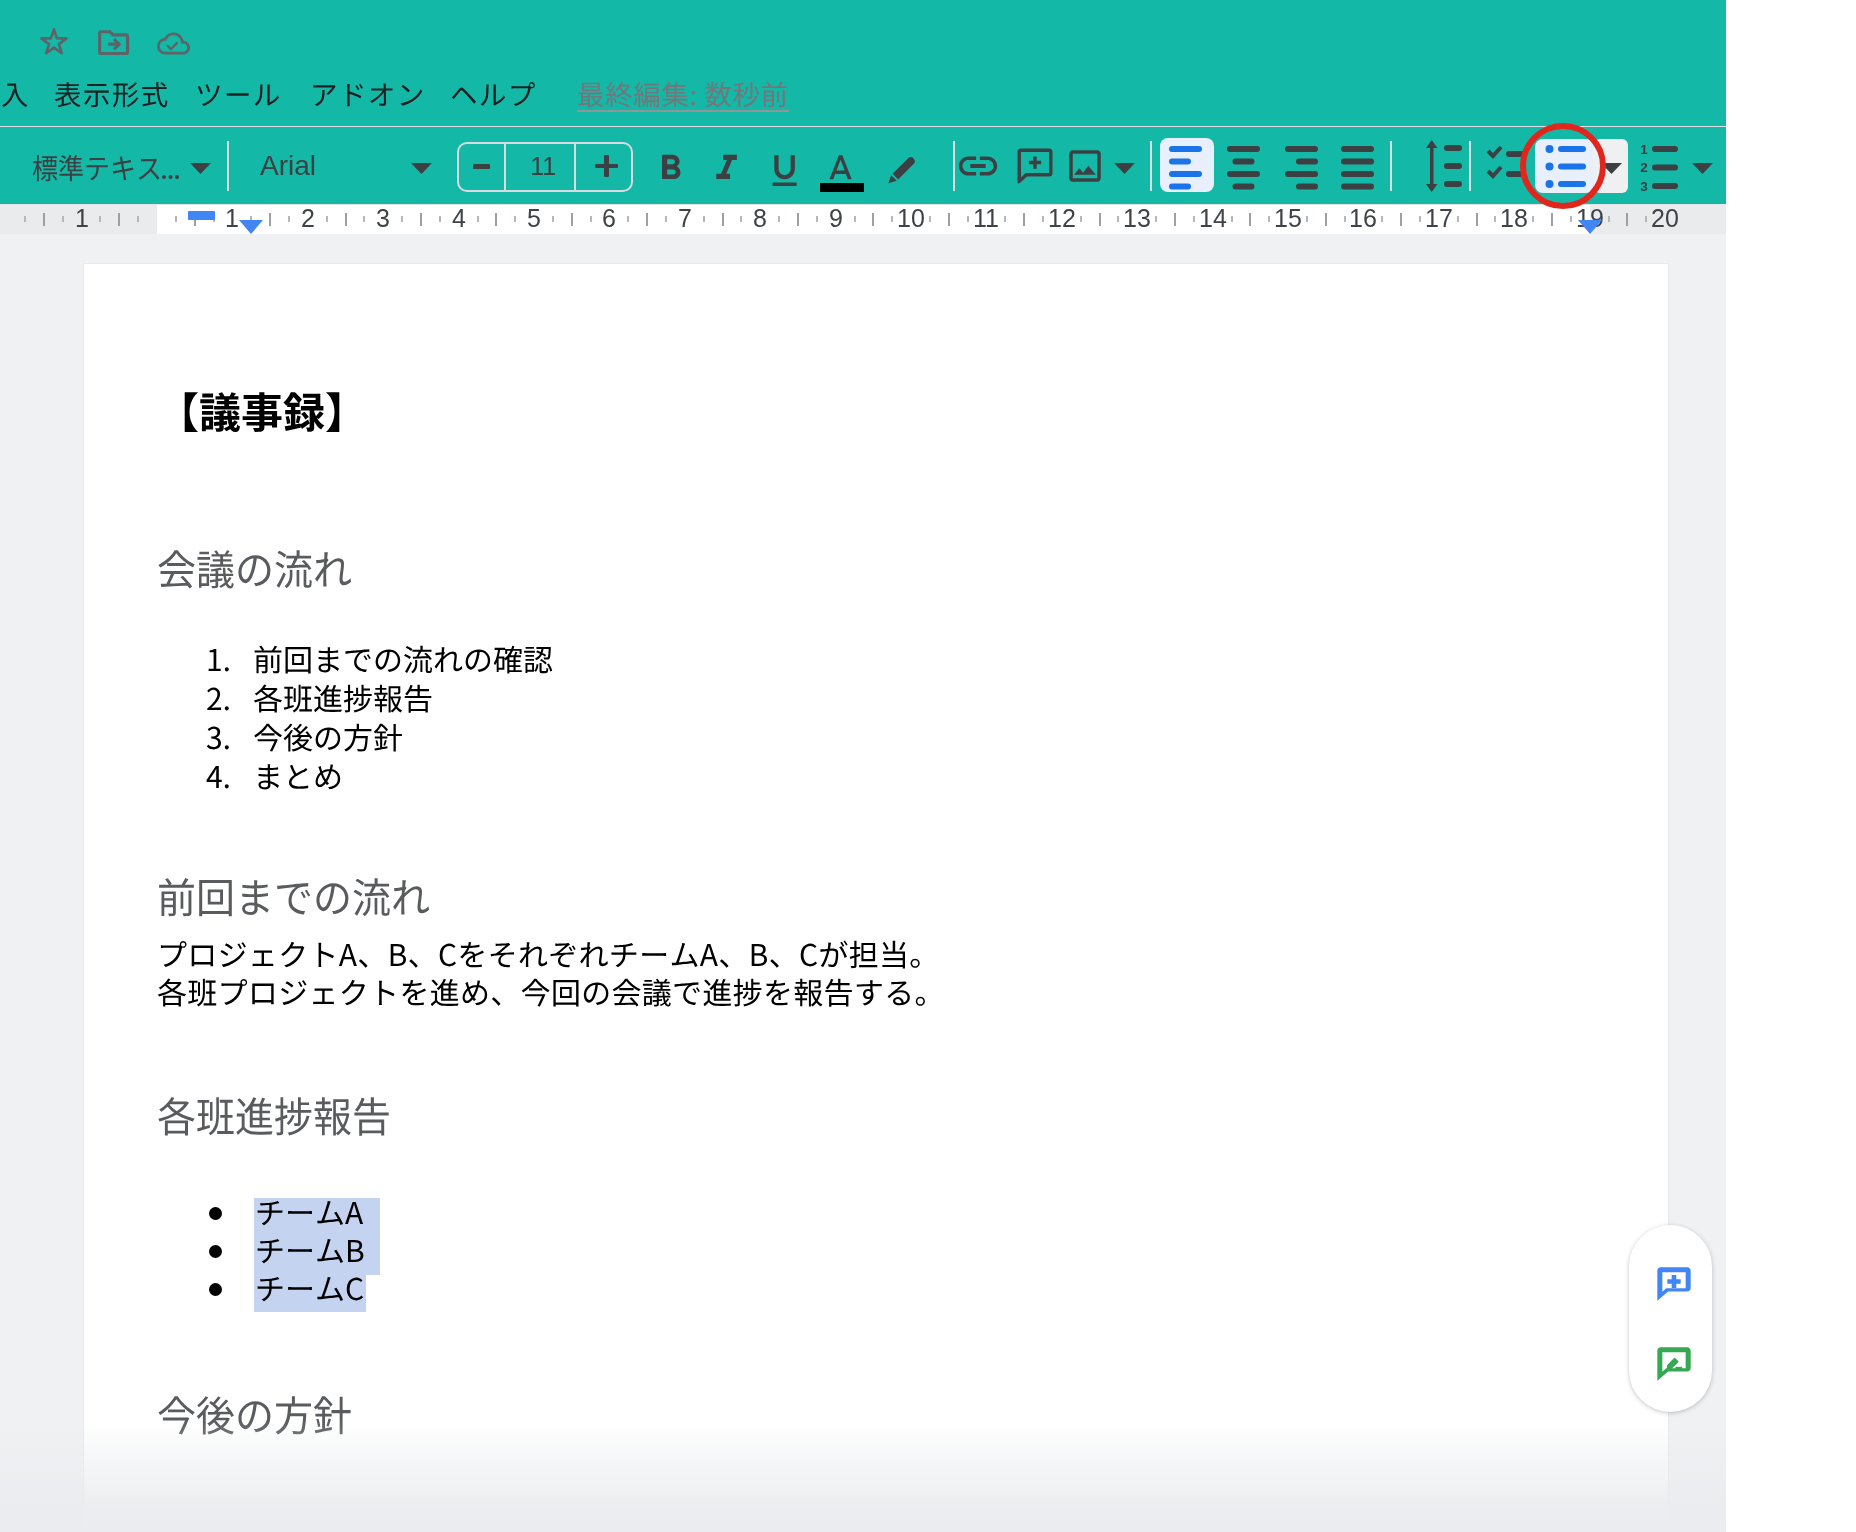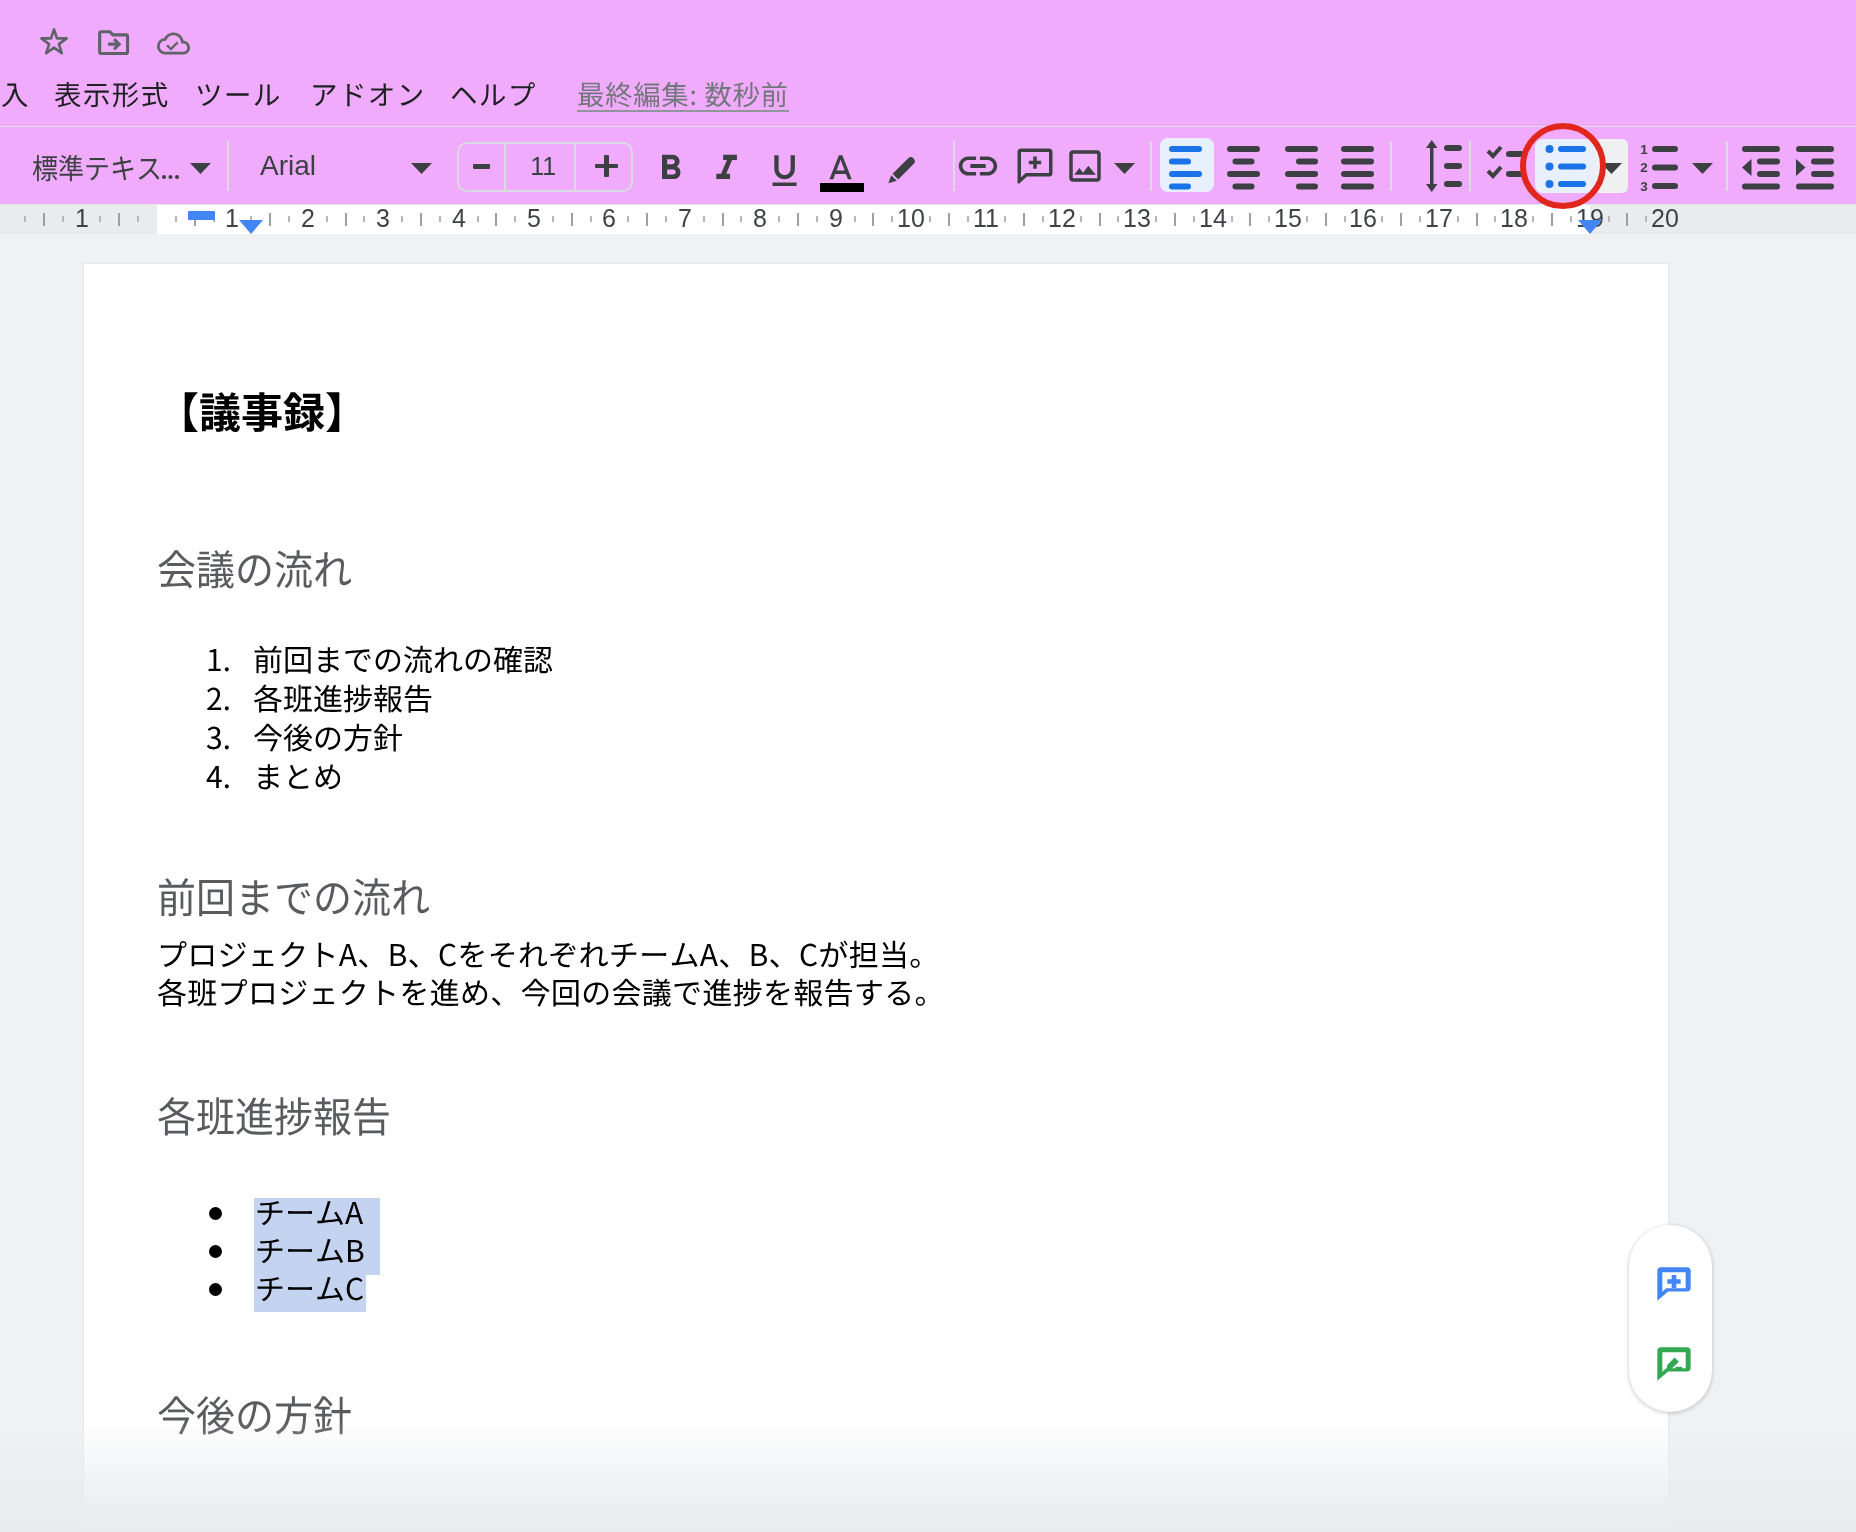--- a/index.html
+++ b/index.html
@@ -1,14 +1,14 @@
 <!DOCTYPE html>
 <html><head><meta charset="utf-8"><style>
 html,body{margin:0;padding:0}
-#root{position:relative;width:1856px;height:1532px;overflow:hidden;background:#f0abfc;font-family:"Liberation Sans",sans-serif}
+#root{position:relative;width:1726px;height:1532px;overflow:hidden;background:#14b8a6;font-family:"Liberation Sans",sans-serif}
 .jr{position:absolute;overflow:visible;width:2px;height:2px}
 .abs{position:absolute}
 svg.abs{overflow:visible}
 </style></head><body>
 <div id="root">
 <div class="abs" style="left:0;top:233.5px;width:1856px;height:1298.5px;background:#eff1f3"></div>
 <div class="abs" style="left:83px;top:263px;width:1584px;height:1269px;background:#fff;border:1px solid #e6e8eb;border-bottom:none"></div>
 <svg class="abs" style="left:0;top:0" width="1856" height="120">
       <polygon points="54.0,29.3 57.0,38.4 66.6,38.4 58.9,44.1 61.8,53.2 54.0,47.6 46.2,53.2 49.1,44.1 41.4,38.4 51.0,38.4" fill="none" stroke="#5f6368" stroke-width="2.6" stroke-linejoin="round"></polygon>
     </svg>

